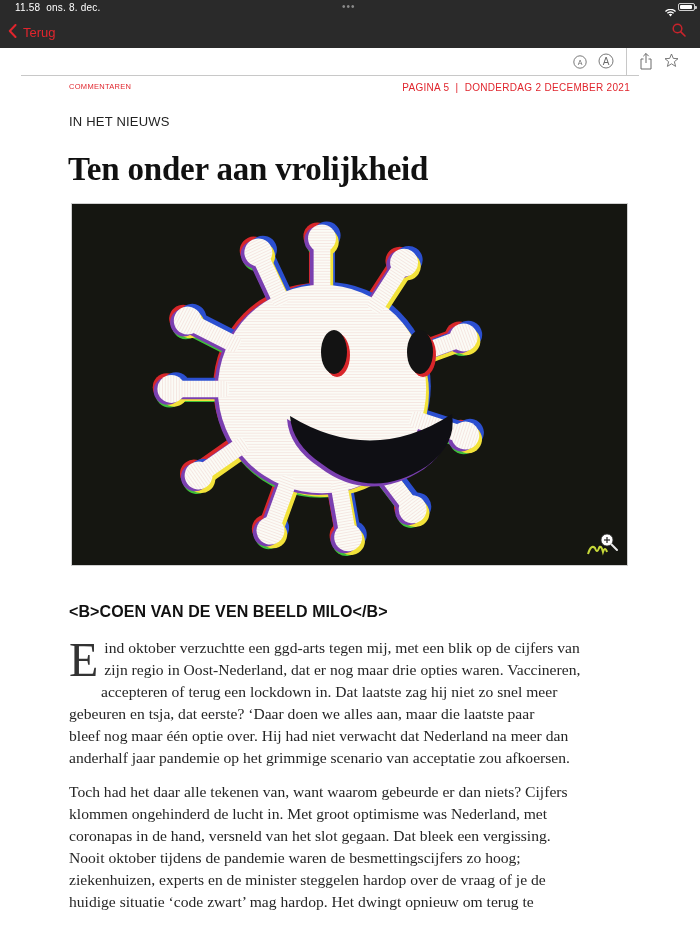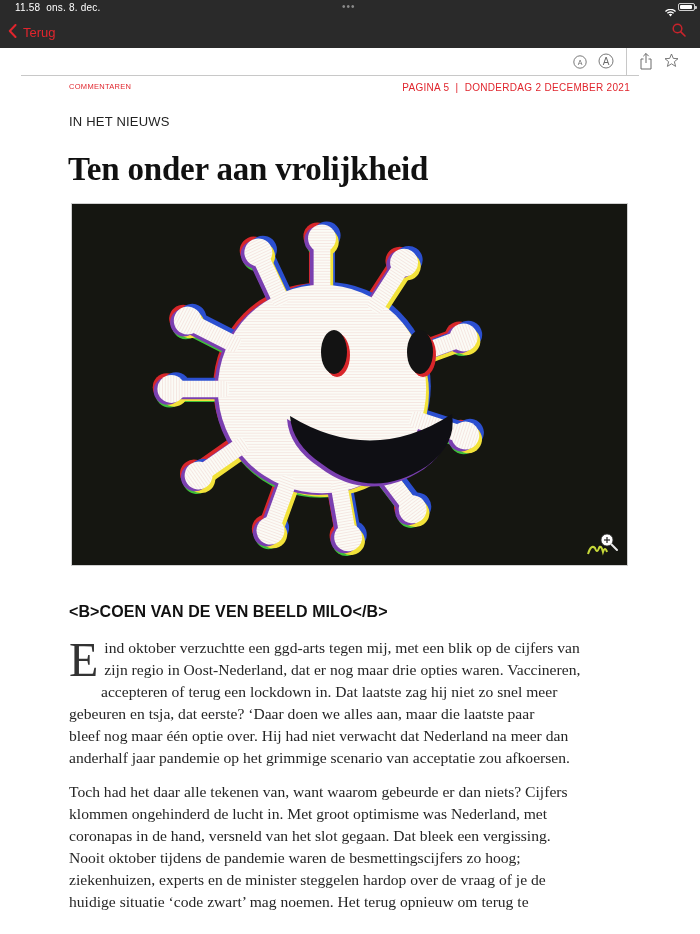--- a/index.html
+++ b/index.html
@@ -219,15 +219,15 @@
     <div>gebeuren en tsja, dat eerste? ‘Daar doen we alles aan, maar die laatste paar</div>
     <div>bleef nog maar één optie over. Hij had niet verwacht dat Nederland na meer dan</div>
     <div>anderhalf jaar pandemie op het grimmige scenario van acceptatie zou afkoersen.</div>
   </div>
   <div class="para">
     <div>Toch had het daar alle tekenen van, want waarom gebeurde er dan niets? Cijfers</div>
     <div>klommen ongehinderd de lucht in. Met groot optimisme was Nederland, met</div>
     <div>coronapas in de hand, versneld van het slot gegaan. Dat bleek een vergissing.</div>
     <div>Nooit oktober tijdens de pandemie waren de besmettingscijfers zo hoog;</div>
     <div>ziekenhuizen, experts en de minister steggelen hardop over de vraag of je de</div>
-    <div>huidige situatie ‘code zwart’ mag noemen. Het terug opnieuw om terug te</div>
+    <div>huidige situatie ‘code zwart’ mag hardop. Het dwingt opnieuw om terug te</div>
   </div>
 </div>
 
 </body></html>

